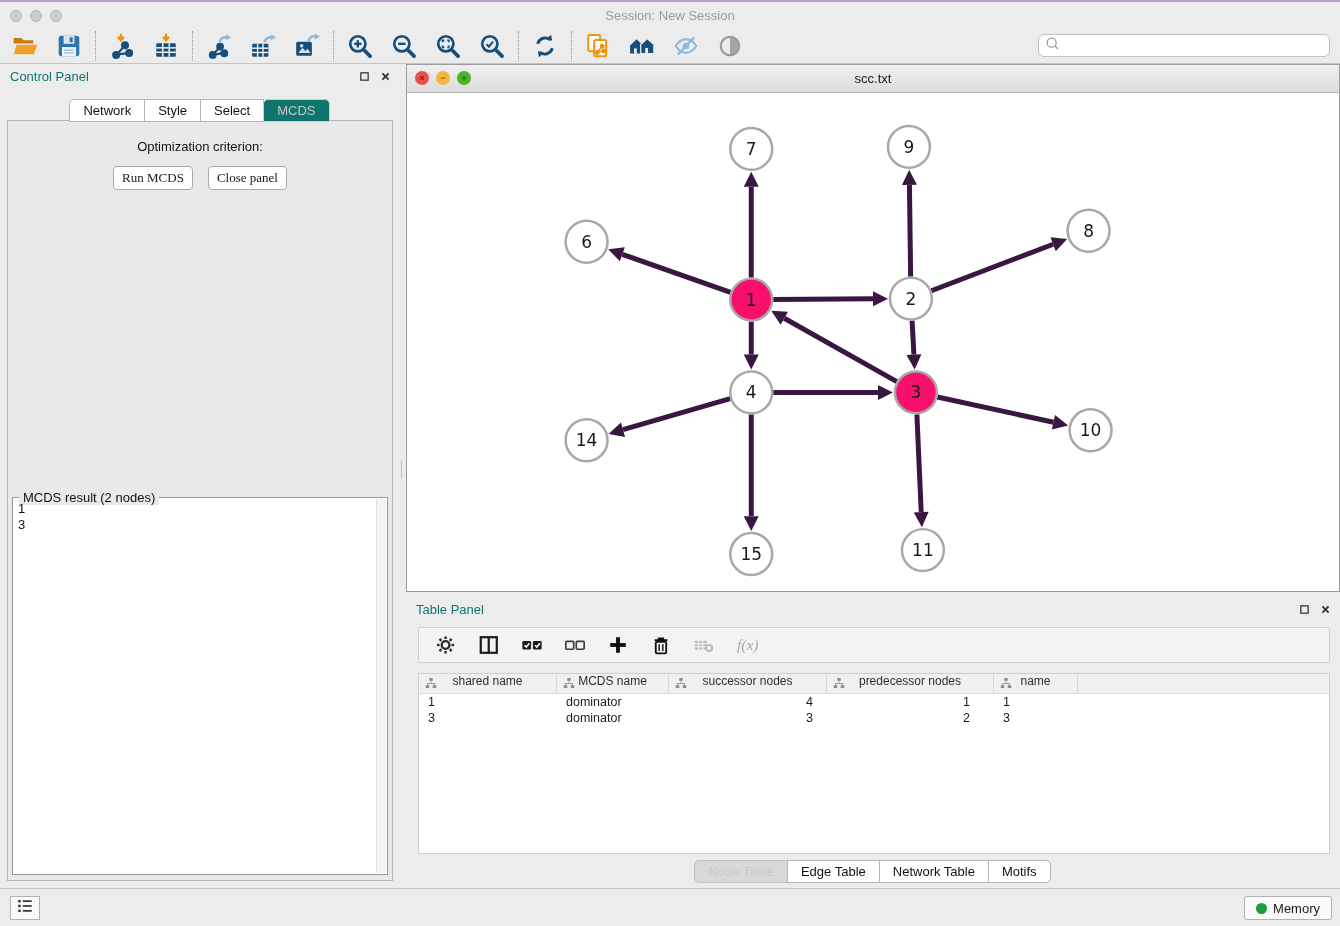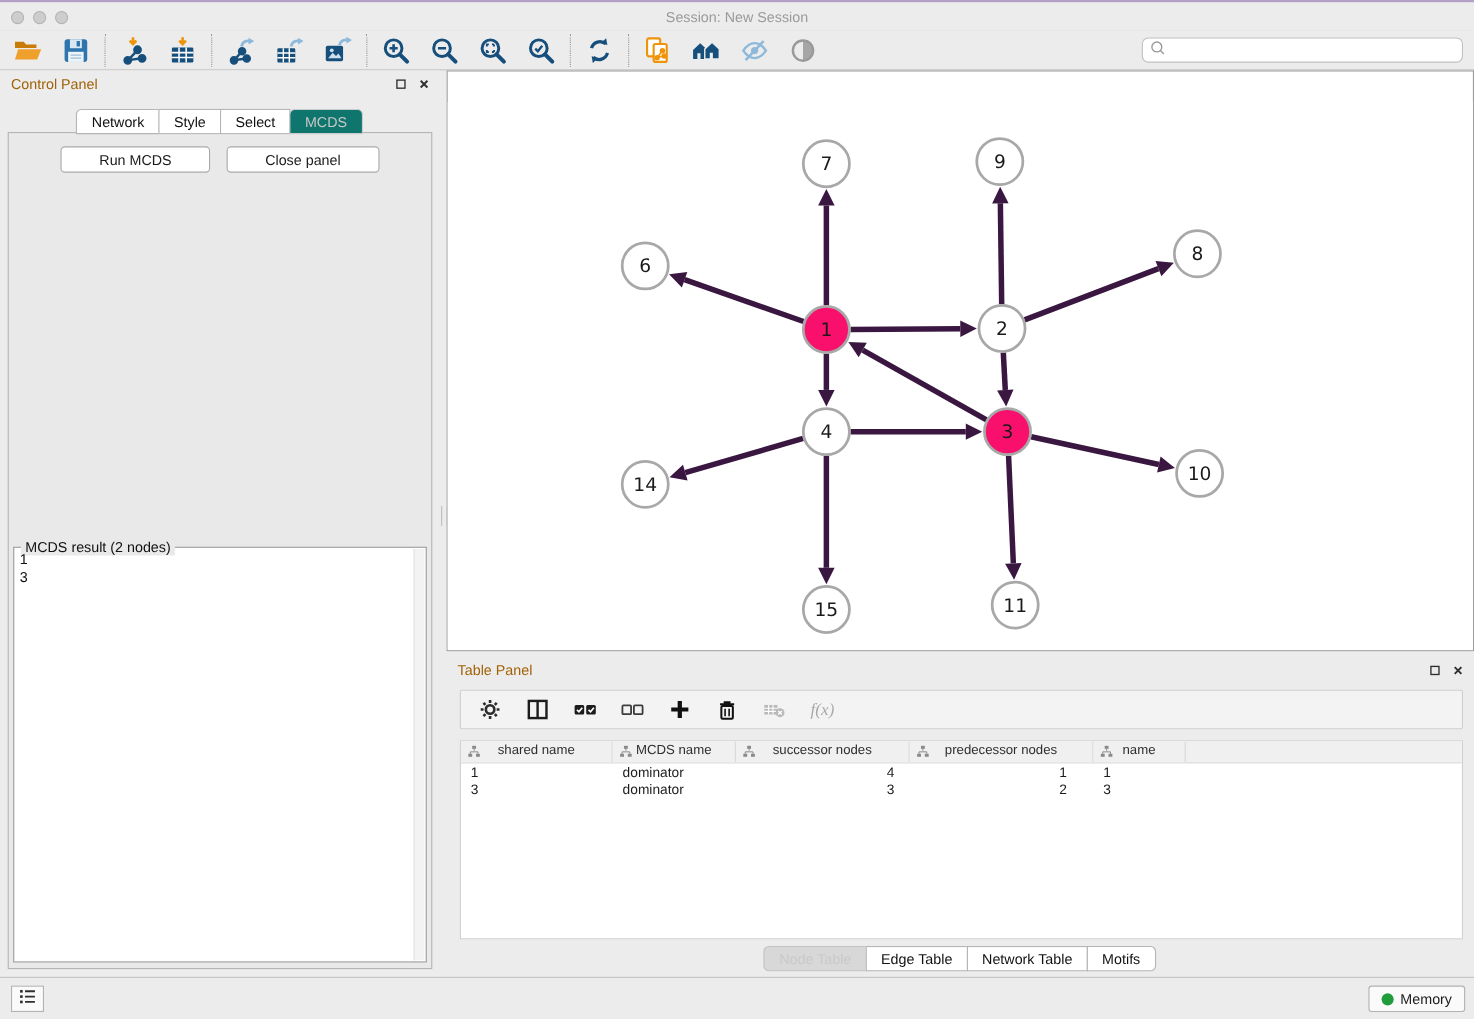--- a/index.html
+++ b/index.html
@@ -24,39 +24,39 @@
   .search{position:absolute;right:10px;top:6px;width:292px;height:23px;background:#fff;
     border:1px solid #c0c0c0;border-radius:6px;display:flex;align-items:center;padding-left:6px;box-sizing:border-box;}
   .search input{border:0;outline:0;background:transparent;flex:1;font-size:13px;height:19px;
     font-family:"Liberation Sans",sans-serif;}
 
   
   .main{position:absolute;top:62px;bottom:38px;left:0;right:0;}
 
   
   .cp{position:absolute;left:0;top:0;width:400px;bottom:0;background:#ececec;}
-  .panel-title{position:absolute;left:10px;top:5px;font-size:13px;color:#a16207;}
+  .panel-title{position:absolute;left:10px;top:5px;font-size:13px;color:#0f766e;}
   .panel-btns{position:absolute;right:9px;top:6px;display:flex;gap:9px;align-items:center;}
   .panel-btn{width:12px;height:12px;display:flex;align-items:center;justify-content:center;}
   .tabs-row{position:absolute;top:35px;left:0;right:0;display:flex;justify-content:center;z-index:2;align-items:flex-end;}
   .tab{background:#fff;border:1px solid #b5b5b5;padding:3px 13px;font-size:13px;margin-left:-1px;
     color:#111;cursor:default;white-space:nowrap;}
   .tab:first-child{border-radius:5px 0 0 0;}
   .tab:last-child{border-radius:0 5px 0 0;}
   .tab.active-light{background:#0f766e;color:#c7c7c7;border-color:#cccccc;border-radius:5px 5px 0 0;}
   .tab.active-dark{background:#d8d8d8;color:#c9c9c9;border-color:#c2c2c2;}
   .cp-box{position:absolute;left:7px;right:7px;top:56px;bottom:7px;background:#e9e9e9;
     border:1px solid #b5b5b5;}
   .crit-label{text-align:center;margin-top:18px;font-size:13px;color:#111;}
   .select-box{margin:8px auto 0;width:308px;height:22px;background:#fff;border:1px solid #a8a8a8;
     border-radius:4px;display:flex;align-items:center;padding:0 5px 0 10px;box-sizing:border-box;font-size:13px;}
   .select-box .val{flex:1;}
   .btn-row{display:flex;justify-content:center;gap:15px;margin-top:12px;}
-  .btn{background:#fff;border:1px solid #a9a9a9;border-radius:4px;height:22px;padding:0 34px;
-    font-size:13px;display:flex;align-items:center;cursor:default;}
+  .btn{background:#fff;border:1px solid #a9a9a9;border-radius:4px;height:22px;padding:0 8px;
+    font-size:13px;display:flex;align-items:center;cursor:default;font-family:Liberation Serif, serif;}
   .result-group{position:absolute;left:4px;right:4px;top:376px;bottom:5px;background:#fff;
     border:1px solid #979797;}
   .result-label{position:absolute;top:-8px;left:6px;background:#e9e9e9;padding:0 4px;font-size:13px;color:#111;}
   .result-body{position:absolute;top:3px;left:5px;right:13px;bottom:3px;font-size:13px;
     line-height:16px;white-space:pre;color:#111;overflow:hidden;}
   .result-scroll{position:absolute;top:1px;bottom:1px;right:1px;width:9px;background:#f3f3f3;
     border-left:1px solid #e2e2e2;}
 
   
   .v-split{position:absolute;left:400px;width:6px;top:0;bottom:0;}
@@ -312,40 +312,61 @@
             </svg>
         </span>
       </div>
       <div class="tabs-row" id="cp-tabs">
           <span class="tab">Network</span>
           <span class="tab">Style</span>
           <span class="tab">Select</span>
           <span class="tab active-light">MCDS</span>
         </div>
       <div class="cp-box">
+        <div class="crit-label">Optimization criterion:</div>
         <div class="btn-row">
           <div class="btn">Run MCDS</div>
           <div class="btn">Close panel</div>
         </div>
         <div class="result-group">
           <span class="result-label">MCDS result (2 nodes)</span>
           <div class="result-body" id="result-body">1
 3</div>
           <div class="result-scroll"></div>
         </div>
       </div>
     </div>
 
     <div class="v-split">
         <div class="v-grip"></div>
       </div>
 
     <div class="right-col">
 
       <div class="net-window">
+        <div class="net-titlebar">
+          <div class="net-traffic">
+            <span class="ntl" id="ntl-close" style="background: rgb(229, 81, 75);">
+              <svg width="8" height="8" viewBox="0 0 14 14">
+                  <path d="M3.8 3.8l6.4 6.4M10.2 3.8L3.8 10.2" stroke="#8c1a12" stroke-width="1.8"></path>
+                </svg>
+            </span>
+            <span class="ntl" id="ntl-min" style="background: rgb(245, 182, 62);">
+              <svg width="8" height="8" viewBox="0 0 14 14">
+                  <line x1="3" y1="7" x2="11" y2="7" stroke="#95610d" stroke-width="2"></line>
+                </svg>
+            </span>
+            <span class="ntl" id="ntl-zoom" style="background: rgb(71, 179, 38);">
+              <svg width="8" height="8" viewBox="0 0 14 14">
+                  <path d="M7 3v8M3 7h8" stroke="#1d6b14" stroke-width="2"></path>
+                </svg>
+            </span>
+          </div>
+          <div class="net-title">scc.txt</div>
+        </div>
         <div class="net-canvas">
           <svg id="graph-svg" viewBox="0 0 932 499" xmlns="http://www.w3.org/2000/svg">
               <g>
                 <line x1="344" y1="185" x2="344" y2="94" stroke="#3a1740" stroke-width="5"></line>
                 <polygon points="344,79 351.5,94 336.5,94" fill="#3a1740"></polygon>
               </g>
               <g>
                 <line x1="323.2449403778676" y1="199.7042820722201" x2="214.8496484382287" y2="161.60169460252888" stroke="#3a1740" stroke-width="5"></line>
                 <polygon points="200.69847142313844,156.6273414699517 217.3368250045173,154.52610609498373 212.36247187194013,168.67728311007403" fill="#3a1740"></polygon>
               </g>

